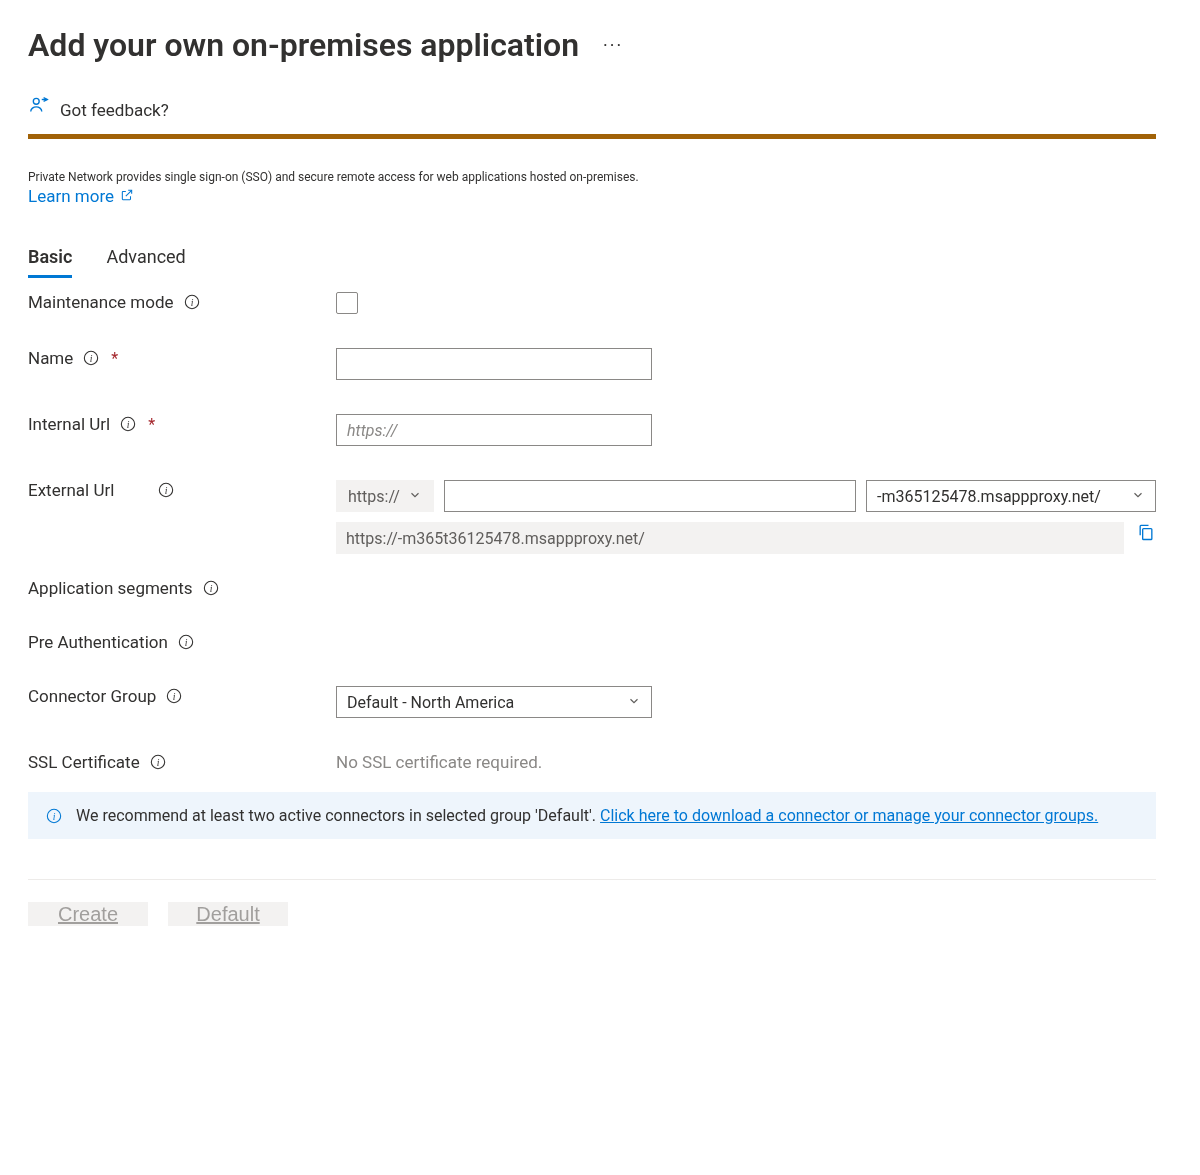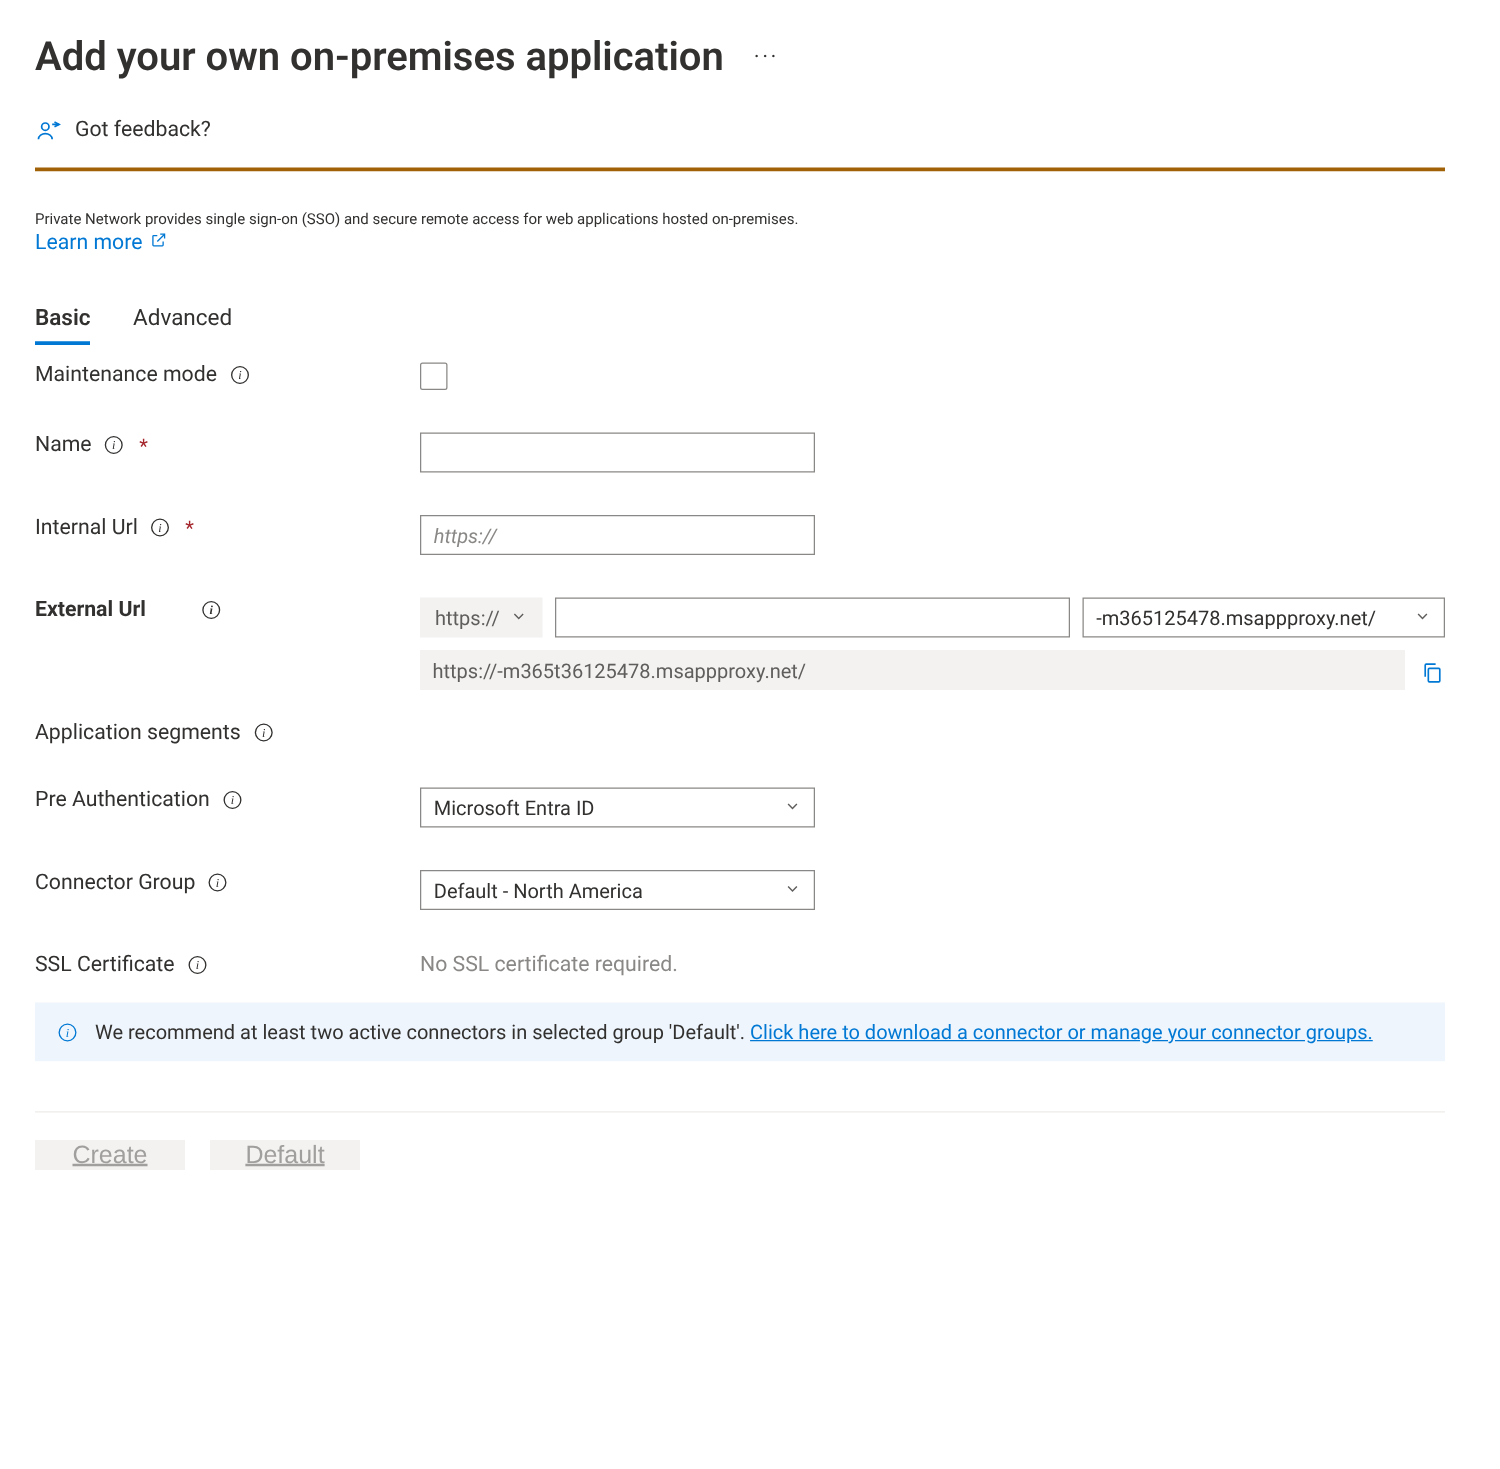--- a/index.html
+++ b/index.html
@@ -22,34 +22,34 @@
     color: var(--text);
     font-size: 16px;
     background: #fff;
   }
   .page { padding: 20px 44px 30px 28px; max-width: 1200px; }
 
   .title-row { display:flex; align-items:center; gap:20px; margin: 6px 0 30px 0;}
   .page-title { font-size: 32px; font-weight: 600; margin:0; }
   .more-dots { font-size: 18px; color: var(--text); letter-spacing: 2px; padding:4px; cursor:pointer; }
 
-  .feedback-row { display:flex; align-items:flex-start; gap:10px; padding-bottom: 14px; border-bottom: 3px solid #a16207; margin-bottom: 31px;}
+  .feedback-row { display:flex; align-items:flex-end; gap:10px; padding-bottom: 14px; border-bottom: 5px solid #a16207; margin-bottom: 31px;}
   .feedback-text { font-size: 17px; color: var(--text); }
   .feedback-icon svg { width:22px; height:22px; stroke: var(--link); fill:none; stroke-width:1.5;}
   .desc { font-size: 12px; margin: 6px 0 2px 0; }
   .learn-more { color: var(--link); text-decoration: none; font-size: 17px; display:inline-flex; align-items:center; gap:6px;}
   .external-icon svg { width:14px; height:14px; stroke: var(--link); fill:none; stroke-width:1.8;}
   .tabs { display:flex; gap: 34px; margin-top: 40px; border-bottom: none; }
   .tab { font-size: 18px; padding-bottom: 8px; cursor:pointer; color: var(--text); }
   .tab.active { font-weight:600; border-bottom: 3px solid var(--link); }
 
   .form { margin-top: 14px; }
   .form-row { display:flex; align-items:flex-start; margin-bottom: 34px; }
   .label-col { width: 308px; flex: 0 0 308px; display:flex; align-items:center; gap:10px; font-size: 17px; }
-  .label-col.bold { font-weight:700;gap:44px; }
+  .label-col.bold { font-weight:400;gap:44px; }
   .info-icon { display:inline-flex; align-items:center; }
   .info-icon svg { width:16px; height:16px; }
   .info-icon svg circle { stroke: var(--text); fill:none; stroke-width:1.2; }
   .info-icon svg text { font-size:11px; fill: var(--text); font-family: Georgia, serif; font-style: italic; }
   .req { color: var(--required); font-size: 16px; margin-left: 2px;}
   .ctrl-col { flex: 1 1 auto; min-width:0; }
 
   .checkbox { width:22px; height:22px; border:1.5px solid var(--border); border-radius:2px; background:#fff; cursor:pointer;}
   input.text-input {
     width: 316px; height: 32px; border:1px solid var(--border);
@@ -63,21 +63,21 @@
     padding: 0 10px; background:#fff; cursor:pointer; font-size:16px;
   }
   .chev svg { width:14px; height:14px; stroke: var(--text-muted); fill:none; stroke-width:2;}
   .ghost-text { color: var(--text-placeholder); font-size: 17px; }
   .link-text { color: var(--text-placeholder); font-size: 17px; }
 
   .ext-row { display:flex; gap:10px; align-items:center; }
   .proto-box { background: var(--readonly-bg); height:32px; display:flex; align-items:center; gap:8px; padding:0 12px; font-size:16px; color: var(--text-muted); }
   .ext-input { flex:1; height:32px; border:1px solid var(--border); padding:0 10px; font-size:16px; min-width:100px;}
   .dom-box { height:32px; border:1px solid var(--border); display:flex; align-items:center; justify-content:space-between; padding:0 10px; font-size:16px; min-width:290px; cursor:pointer;}
-  .full-url-row { display:flex; align-items:flex-end; gap:12px; margin-top:10px; padding-right:0;}
+  .full-url-row { display:flex; align-items:flex-start; gap:12px; margin-top:10px; padding-right:0;}
   .full-url { flex:1; background: var(--readonly-bg); height:32px; display:flex; align-items:center; padding:0 10px; color: var(--text-muted); font-size:16px;}
   .copy-btn { cursor:pointer; }
   .copy-btn svg { width:20px; height:20px; stroke: var(--link); fill:none; stroke-width:1.6;}
 
   .info-banner {
     background: var(--info-bg); display:flex; gap:14px; padding: 14px 18px; margin-top: 20px;
     align-items:flex-start; font-size:16px;
   }
   .info-banner .info-icon svg circle { stroke: var(--link); }
   .info-banner .info-icon svg text { fill: var(--link); }
@@ -231,30 +231,20 @@
     <div class="form-row">
       <div class="label-col">
         <span>Pre Authentication</span>
         <span class="info-icon">
           <svg viewBox="0 0 18 18">
               <circle cx="9" cy="9" r="7.5"></circle>
               <text x="9" y="13" text-anchor="middle">i</text>
             </svg>
         </span>
       </div>
-      <div class="ctrl-col">
-        <div class="dropdown">
-          <span>Microsoft Entra ID</span>
-          <span class="chev">
-            <svg viewBox="0 0 24 24">
-                <polyline points="6 9 12 15 18 9"></polyline>
-              </svg>
-          </span>
-        </div>
-      </div>
     </div>
 
     <div class="form-row">
       <div class="label-col">
         <span>Connector Group</span>
         <span class="info-icon">
           <svg viewBox="0 0 18 18">
               <circle cx="9" cy="9" r="7.5"></circle>
               <text x="9" y="13" text-anchor="middle">i</text>
             </svg>

